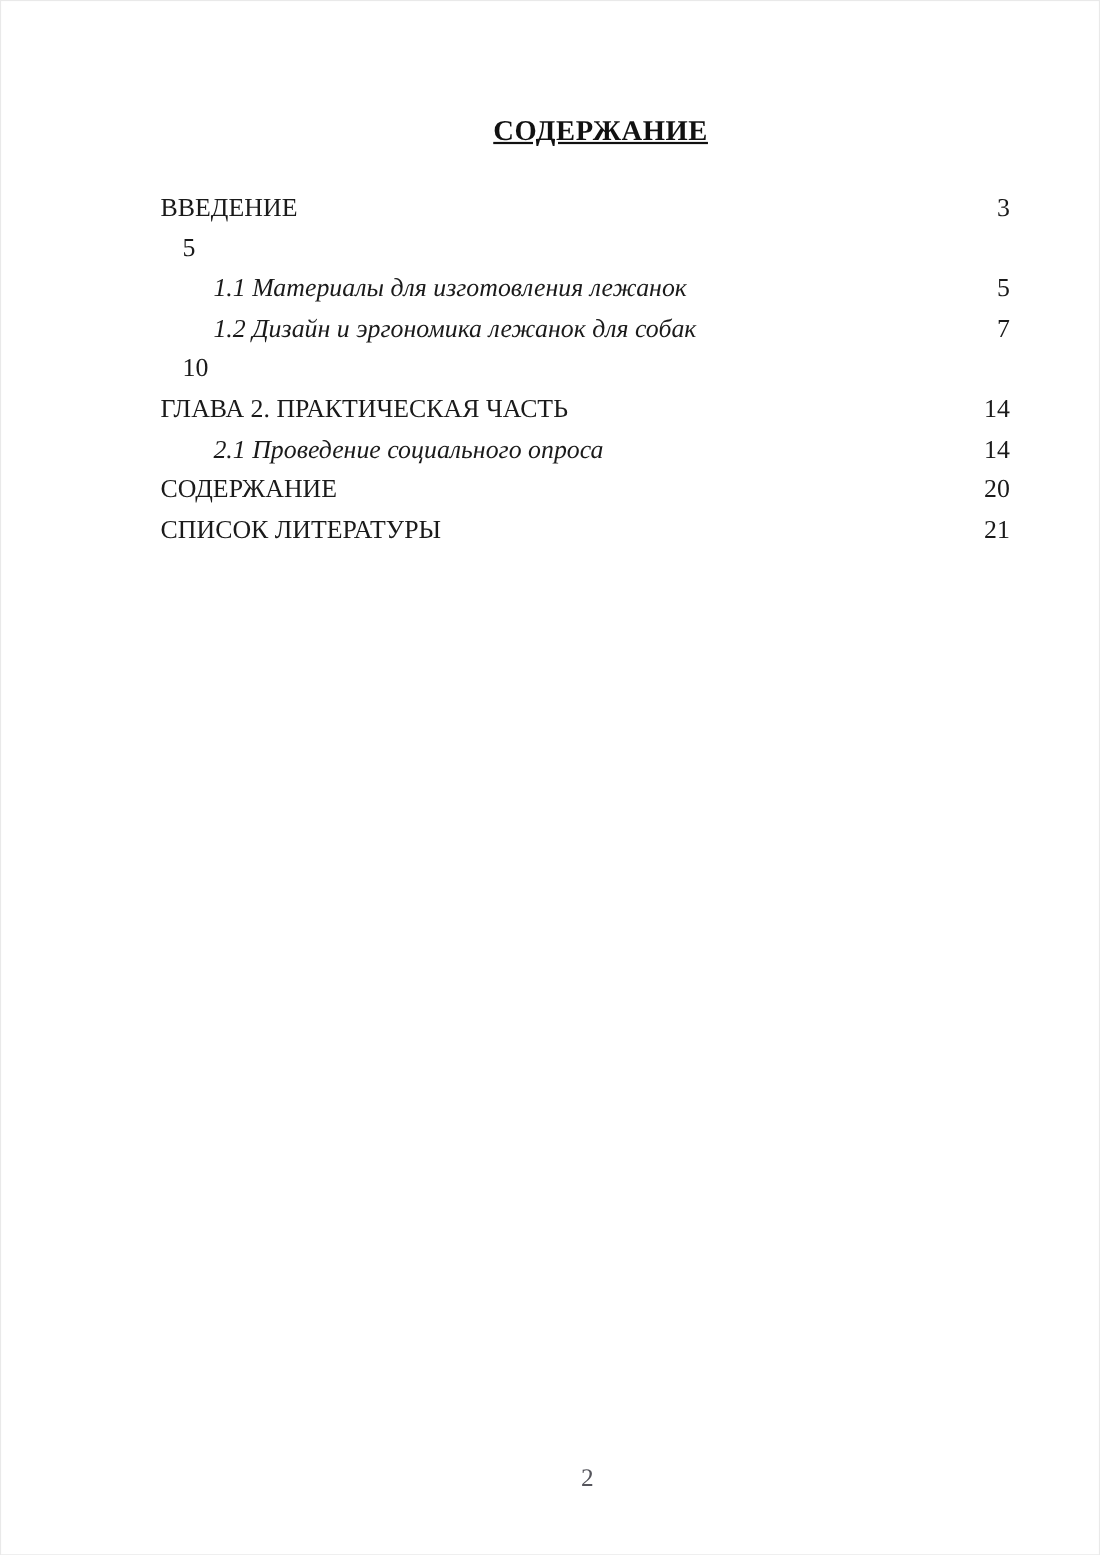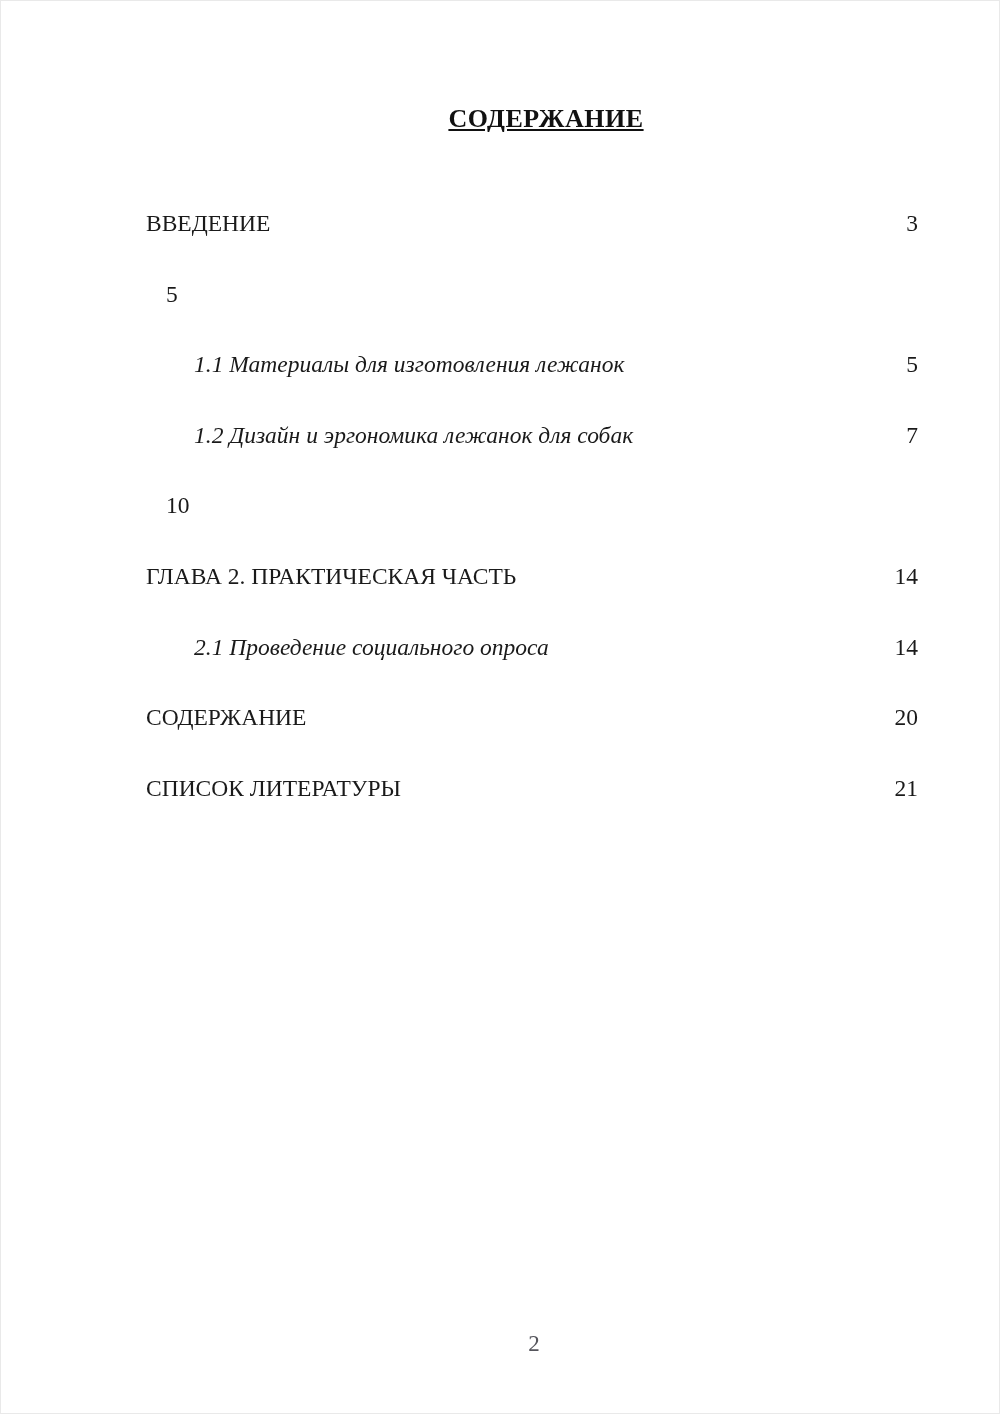--- a/index.html
+++ b/index.html
@@ -41,21 +41,20 @@
     left: 145px;
     width: 772px;
   }
   .toc-row {
     display: flex;
     justify-content: space-between;
     align-items: flex-start;
     font-size: 23.5px;
     line-height: 36.6px;
     white-space: nowrap;
-    margin-top: 34px;
   }
   .toc-row.level-1 .toc-label {
     padding-left: 48px;
     font-style: italic;
   }
   .toc-label {
     text-align: left;
   }
   .toc-page {
     text-align: right;

